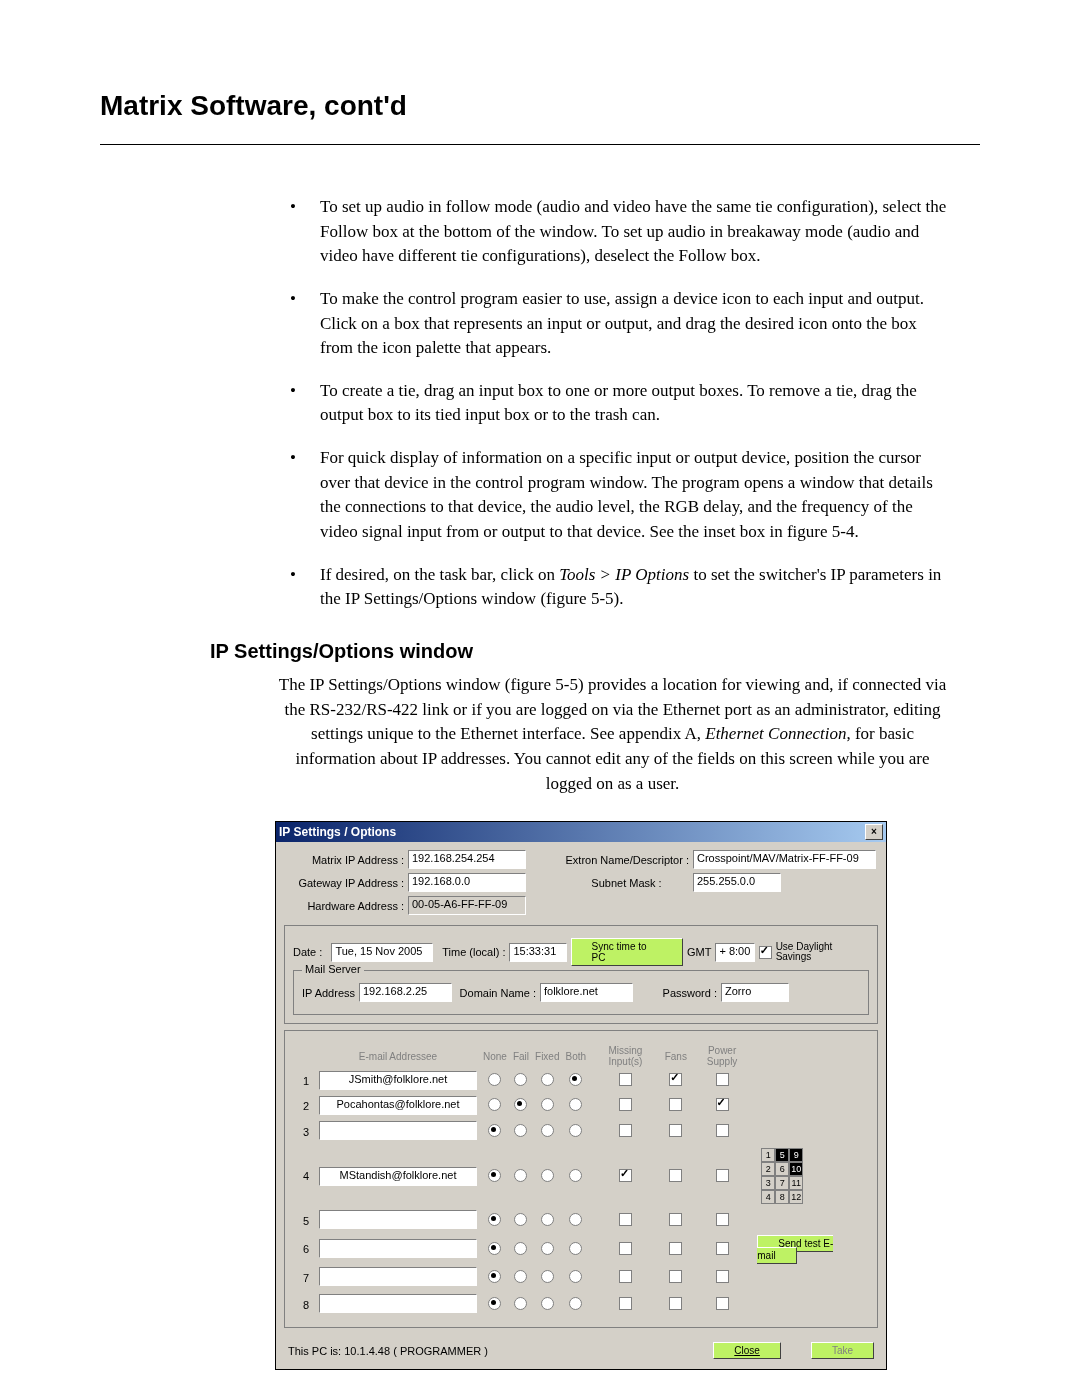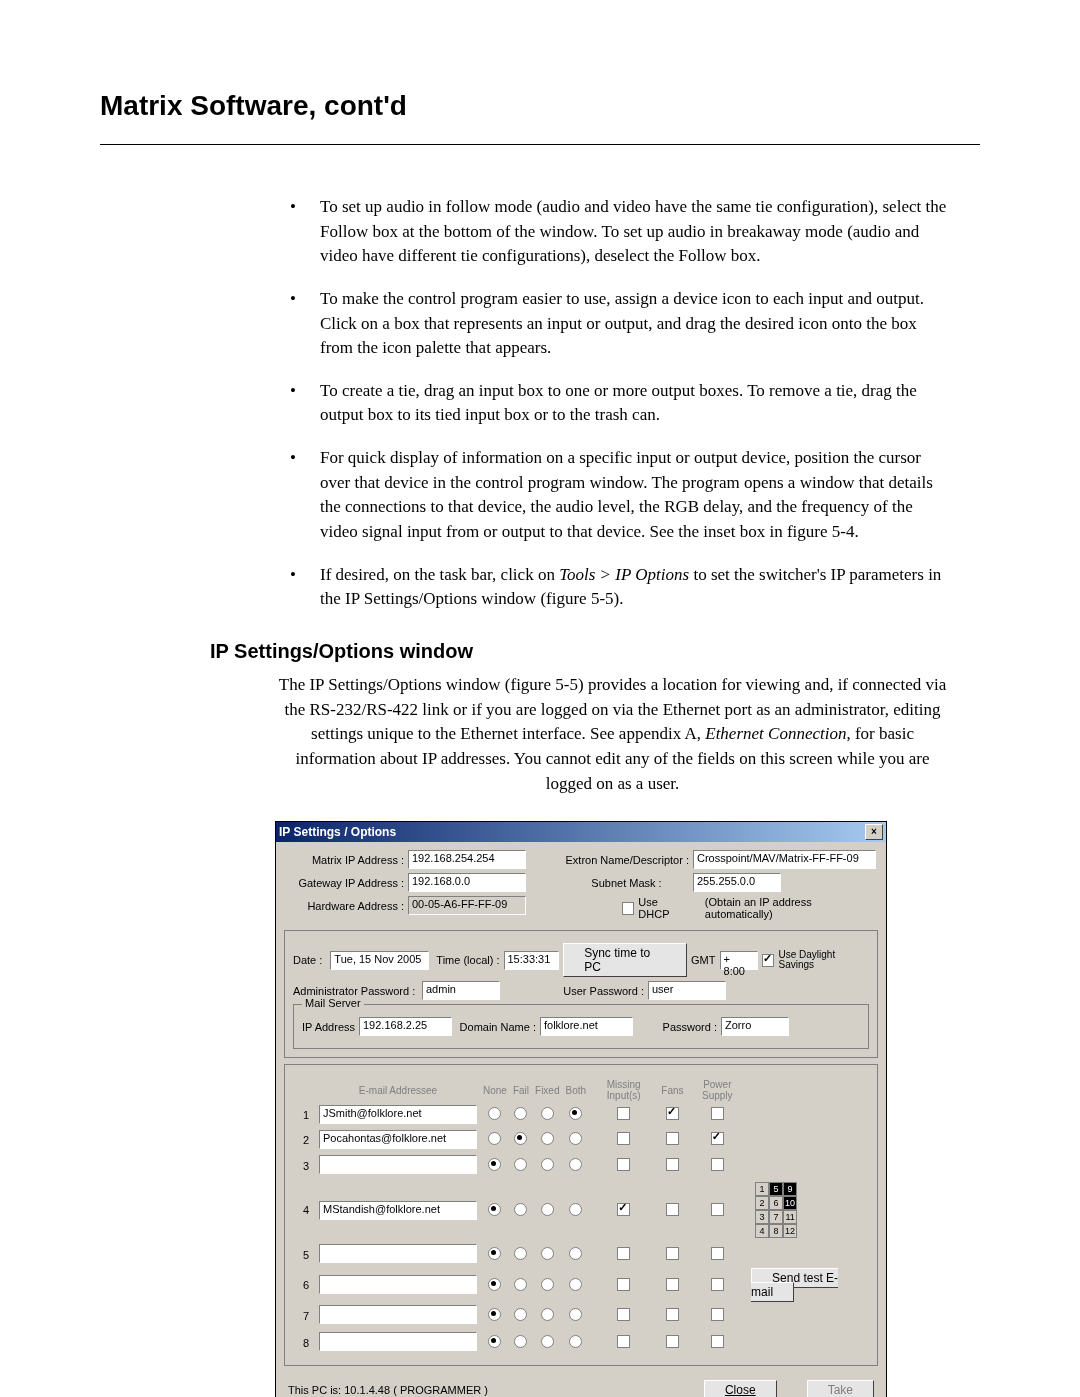--- a/index.html
+++ b/index.html
@@ -111,35 +111,35 @@
   }
   .group-title {
     position: absolute;
     top: -8px;
     left: 8px;
     background: #d4d0c8;
     padding: 0 3px;
     font-size: 11px;
   }
   .btn {
-    background: #e5e5e5;
+    background: #bef264;
     border: 1px solid #fff;
     border-right-color:#404040;
     border-bottom-color:#404040;
     padding: 2px 20px;
-    font-size: 12px;
+    font-size: 10px;
   }
   .tbl {
     width: 100%;
     font-size: 11px;
   }
   .tbl th { font-weight: normal; color:#808080; padding:0 2px; font-size:10px;}
   .tbl td { padding: 2px 2px; text-align:center; }
   .tbl td.num { text-align:right; width:12px; padding-right:6px;}
-  .tbl td.addr { text-align:left; }
+  .tbl td.addr { text-align:center; }
   .addr .inp { width: 150px; }
   .radio {
     display:inline-block; width:11px; height:11px; border-radius:50%;
     background:#fff; border:1px solid #808080; position:relative;
   }
   .radio.sel::after{
     content:''; position:absolute; width:5px; height:5px; border-radius:50%;
     background:#000; top:2px; left:2px;
   }
   .chk {
@@ -224,41 +224,34 @@
           </div>
           <div style="flex:1;">
             <div class="row">
                 <span style="width:125px;text-align:right">Extron Name/Descriptor :</span>
                 <span class="inp" style="width:175px">Crosspoint/MAV/Matrix-FF-FF-09</span>
               </div>
             <div class="row">
                 <span style="width:125px;text-align:center">Subnet Mask :</span>
                 <span class="inp" style="width:80px">255.255.0.0</span>
               </div>
-            <div class="row"><span style="width:55px"></span><span class="chk"></span> <span>Use DHCP</span>&nbsp;&nbsp;<span>(Obtain an IP address automatically)</span></div>
           </div>
         </div>
 
         <div class="group">
           <div class="row">
             <span style="width:35px">Date :</span>
             <span class="inp" style="width:95px">Tue, 15 Nov 2005</span>
             <span style="width:70px;text-align:right">Time (local) :</span>
             <span class="inp" style="width:50px">15:33:31</span>
             <span class="btn">Sync time to PC</span>
             <span>GMT</span>
             <span class="inp" style="width:32px">+ 8:00</span>
             <span class="chk sel"></span>
             <span style="font-size:10px;line-height:1">Use Daylight Savings</span>
-          </div>
-          <div class="row">
-            <span style="width:125px">Administrator Password :</span>
-            <span class="inp" style="width:70px">admin</span>
-            <span style="width:140px;text-align:right">User Password :</span>
-            <span class="inp" style="width:70px">user</span>
           </div>
           <div class="group" style="margin-top:4px;">
             <span class="group-title">Mail Server</span>
             <div class="row">
               <span>IP Address</span>
               <span class="inp" style="width:85px">192.168.2.25</span>
               <span style="width:80px;text-align:right">Domain Name :</span>
               <span class="inp" style="width:85px">folklore.net</span>
               <span style="width:80px;text-align:right">Password :</span>
               <span class="inp" style="width:60px">Zorro</span>

